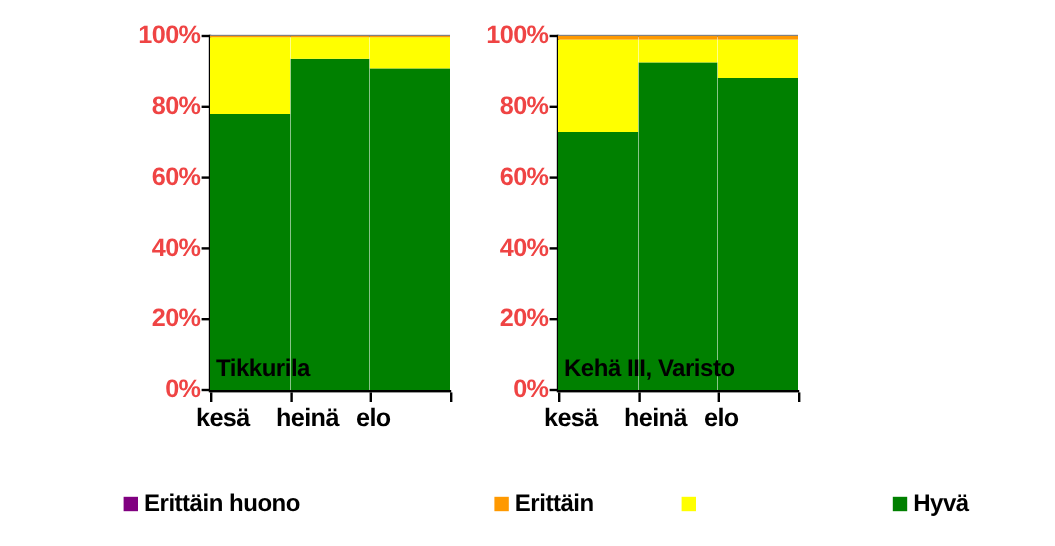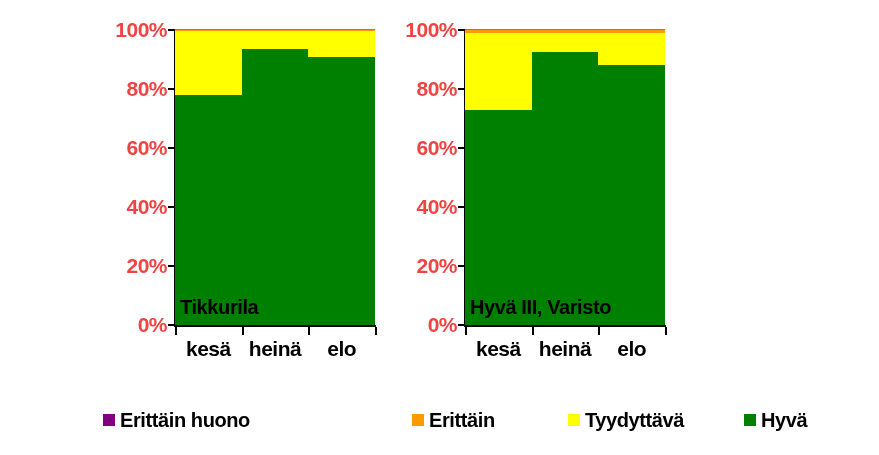--- a/index.html
+++ b/index.html
@@ -104,21 +104,21 @@
     position: absolute;
     top: 327px;
     width: 2px;
     height: 8px;
     background: #000000;
   }
   .xtick-label {
     position: absolute;
     top: 338px;
     width: 90px;
-    text-align: center;
+    text-align: left;
     font-size: 21px;
     font-weight: bold;
     color: #000000;
     line-height: 1;
     letter-spacing: -0.5px;
   }
 
   
   .site-caption {
     position: absolute;
@@ -253,35 +253,34 @@
     <div class="xaxis-line"></div>
     <div class="xaxis-host">
         <div class="xtick-mark" style="left: 75px;"></div>
         <div class="xtick-mark" style="left: 141.667px;"></div>
         <div class="xtick-mark" style="left: 208.333px;"></div>
         <div class="xtick-mark" style="left: 275px;"></div>
         <div class="xtick-label" style="left: 63.3333px;">kesä</div>
         <div class="xtick-label" style="left: 130px;">heinä</div>
         <div class="xtick-label" style="left: 196.667px;">elo</div>
       </div>
-    <div class="site-caption">Hyvä III, Varisto</div>
+    <div class="site-caption">Kehä III, Varisto</div>
   </div>
 
   <div id="legend">
       <div class="legend-item" style="left: 103px;">
         <span class="legend-swatch" style="background: rgb(128, 0, 128);"></span>
         <span class="legend-label">Erittäin huono</span>
       </div>
       <div class="legend-item" style="left: 412px;">
         <span class="legend-swatch" style="background: rgb(255, 153, 0);"></span>
         <span class="legend-label">Erittäin</span>
       </div>
       <div class="legend-item" style="left: 568px;">
         <span class="legend-swatch" style="background: rgb(255, 255, 0);"></span>
-        <span class="legend-label">Tyydyttävä</span>
       </div>
       <div class="legend-item" style="left: 744px;">
         <span class="legend-swatch" style="background: rgb(0, 128, 0);"></span>
         <span class="legend-label">Hyvä</span>
       </div>
     </div>
 
 </div>
 
 </body></html>

